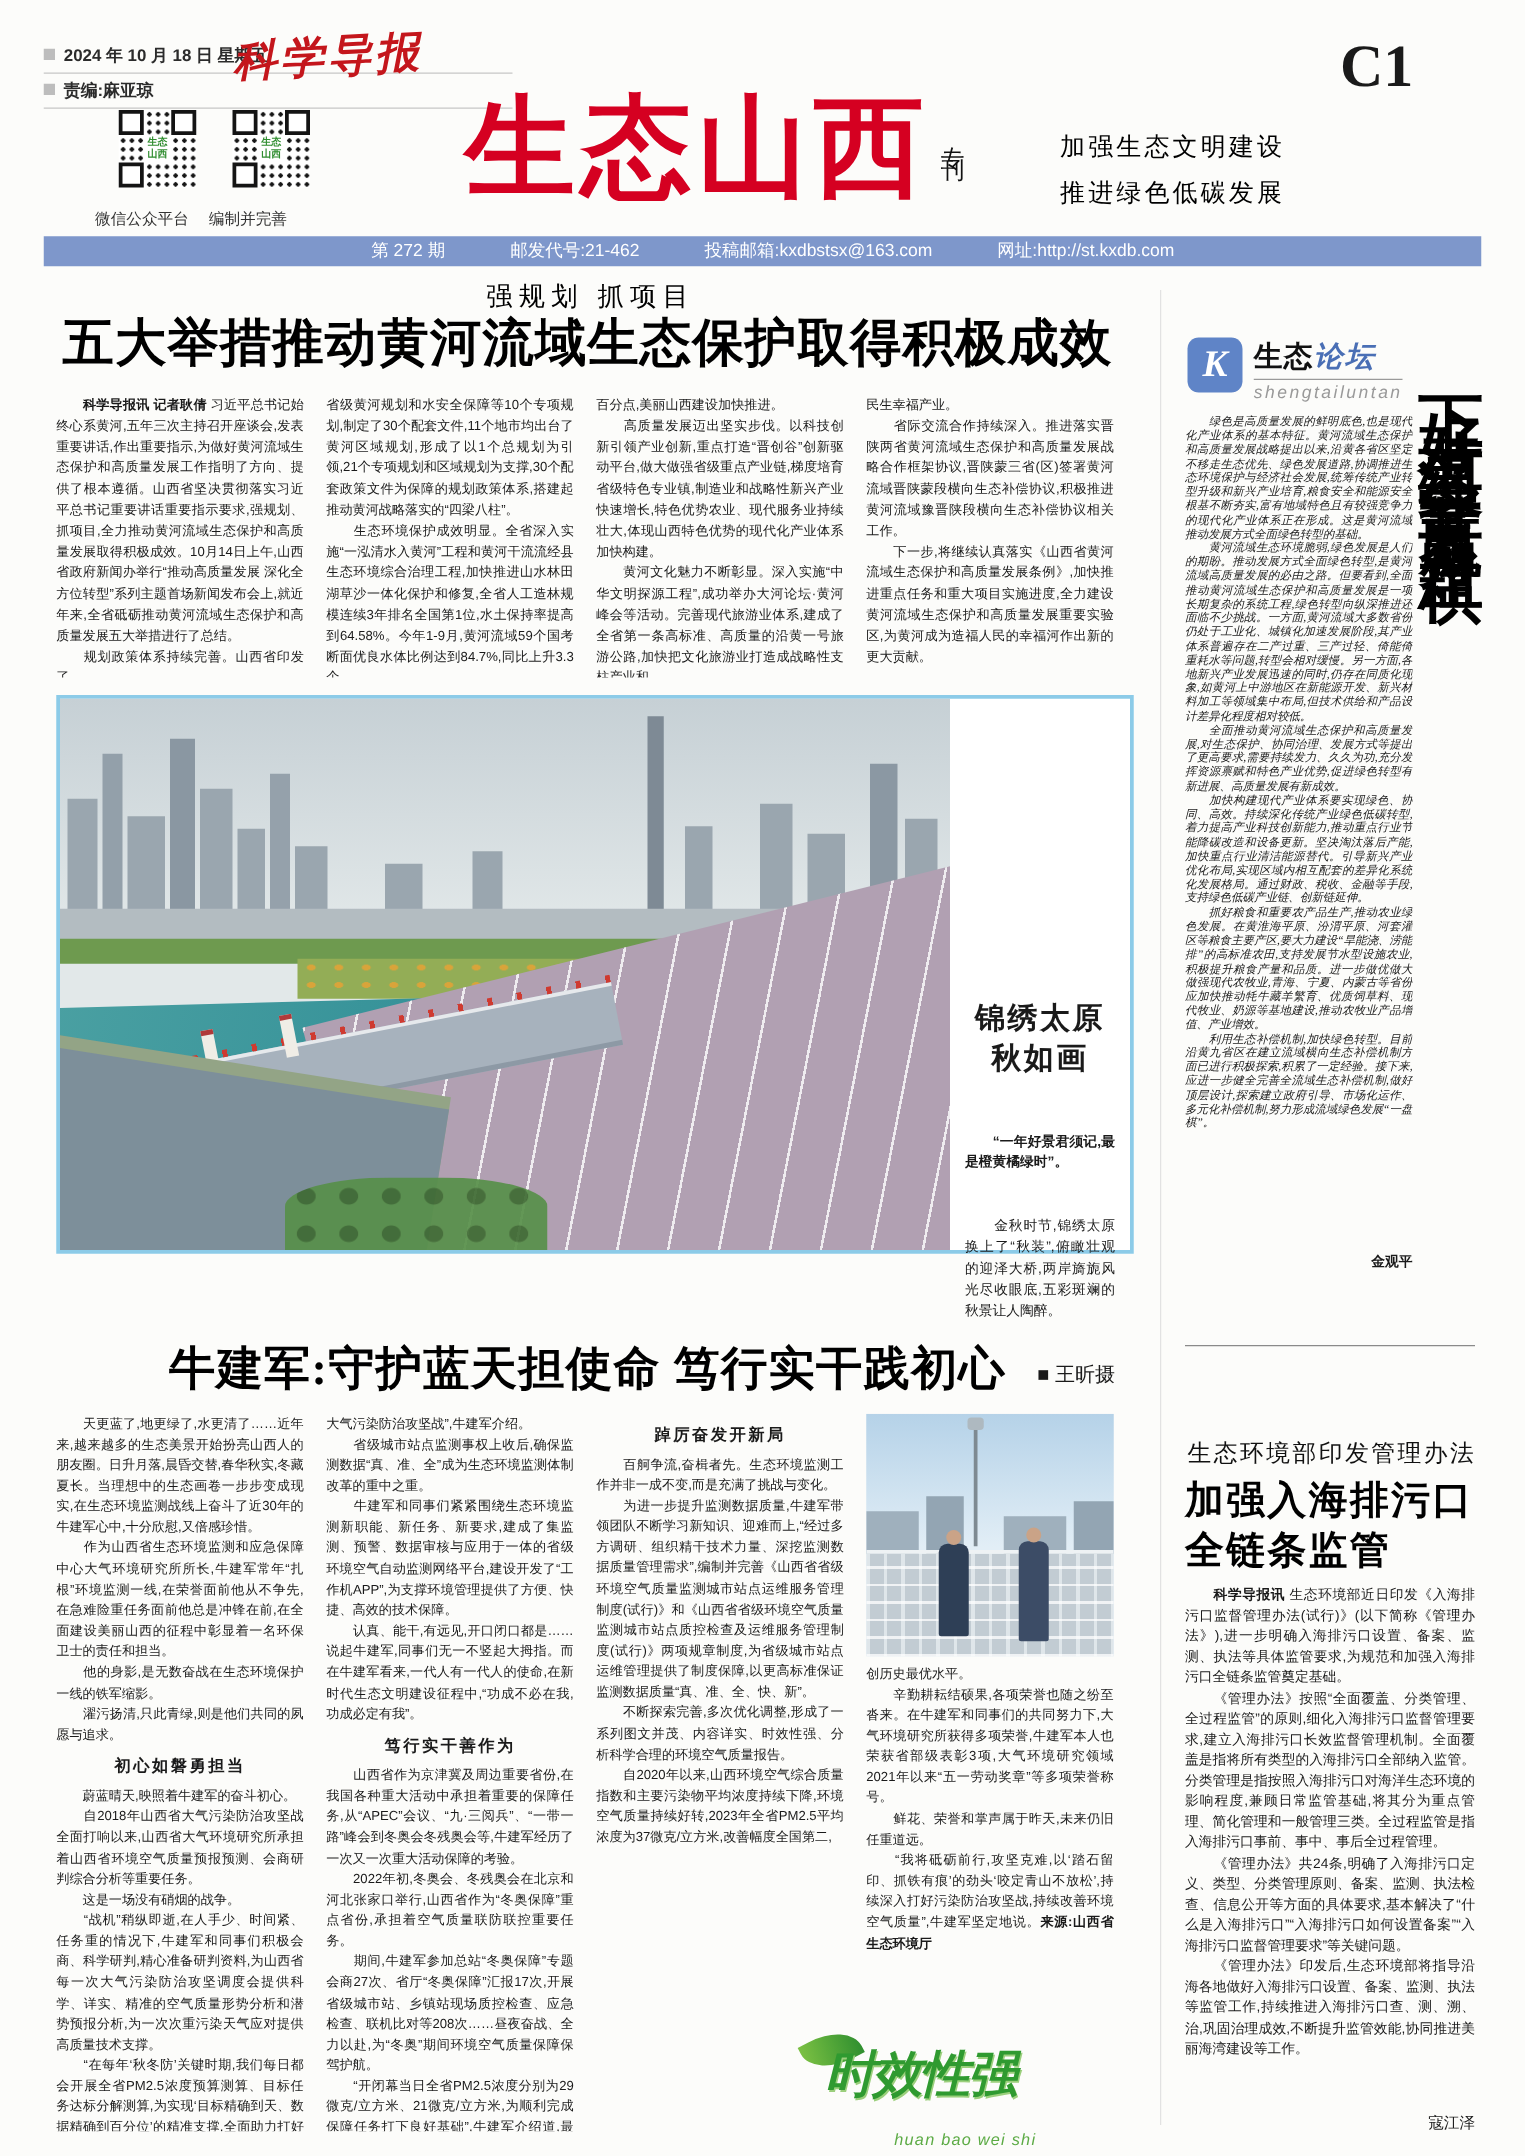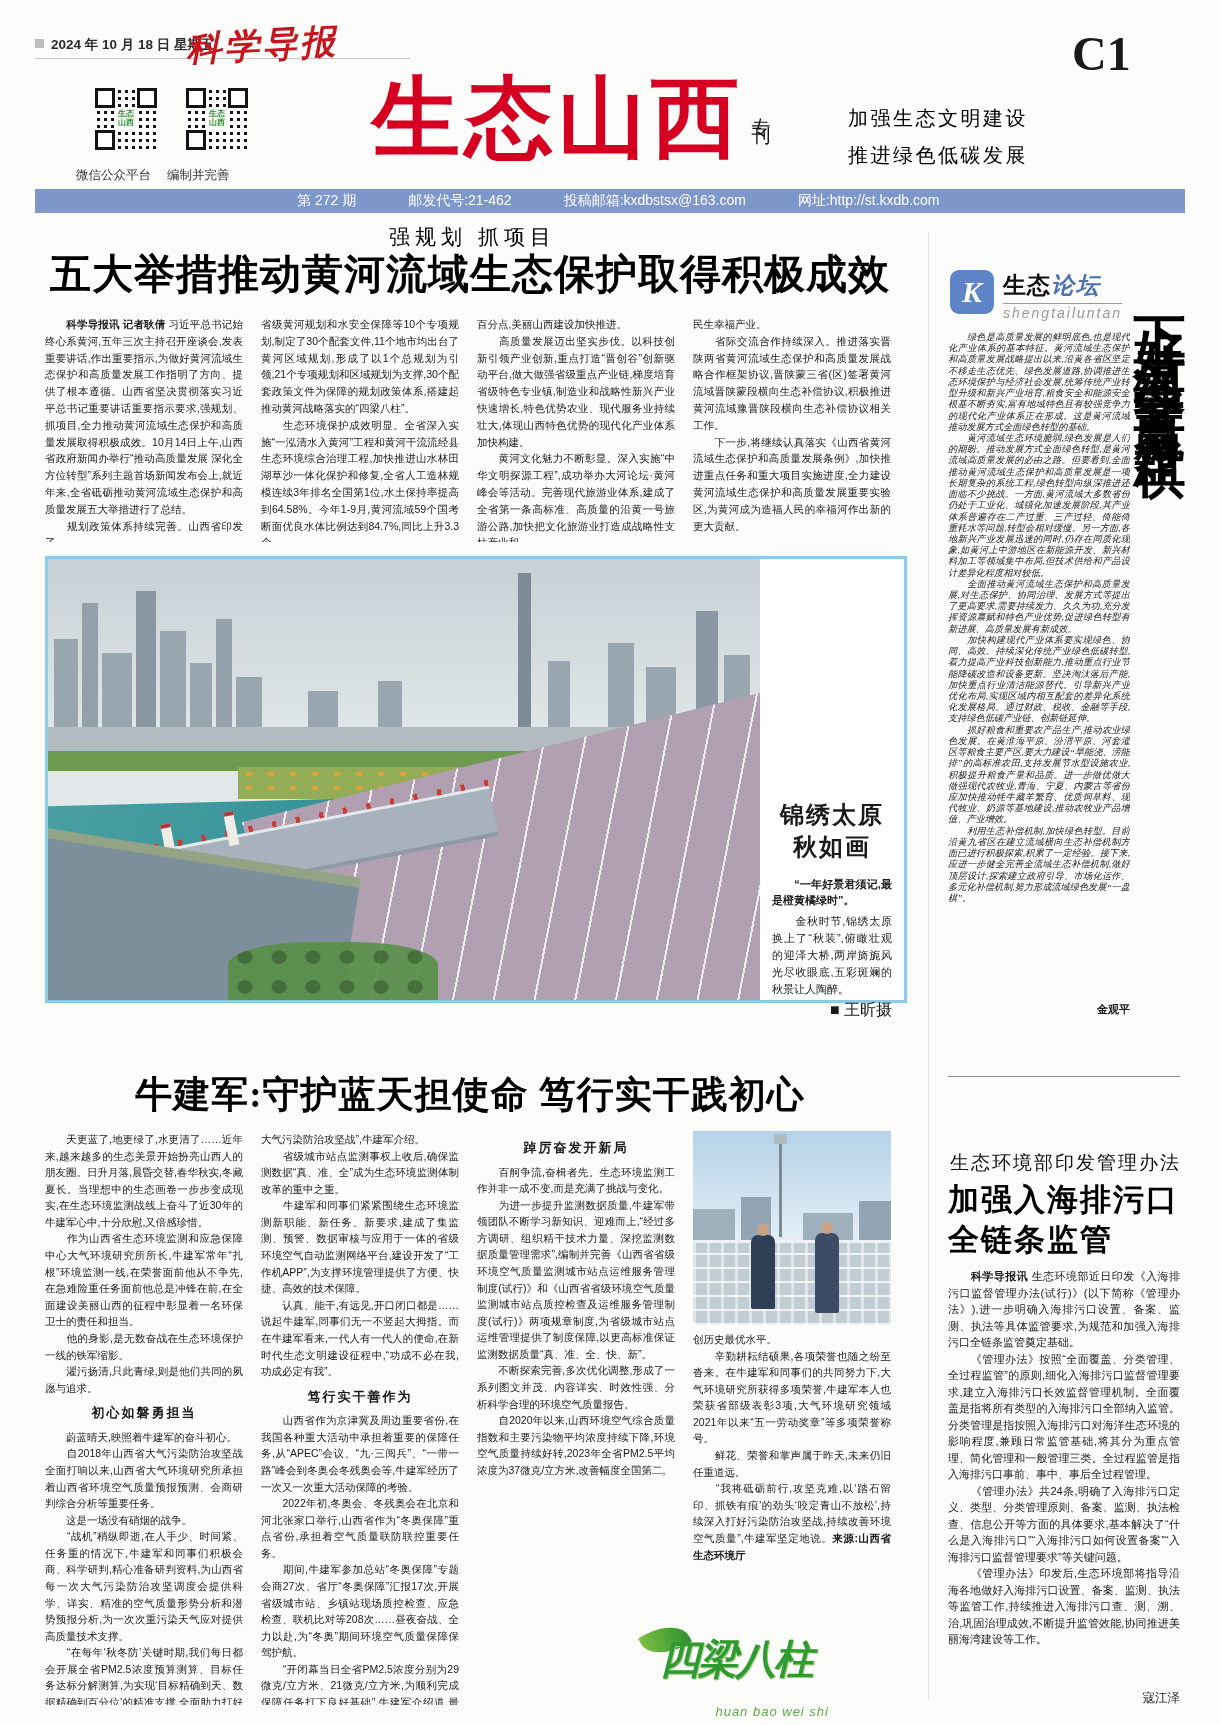--- a/index.html
+++ b/index.html
@@ -81,21 +81,21 @@
                 transform:rotate(-14deg);}
   .t-bridge{position:absolute;left:-30px;bottom:118px;width:480px;height:44px;background:#a7b2bd;
             transform:rotate(-11deg);border-top:3px solid #e6e9ec;border-bottom:4px solid #8d99a5;}
   .t-bridge:before{content:"";position:absolute;top:-9px;left:0;right:0;height:6px;
             background:repeating-linear-gradient(90deg,transparent 0 20px,#cf3a30 20px 24px);}
   .t-tower{position:absolute;top:-27px;width:10px;height:30px;background:#f0ede6;border-top:4px solid #b03a3a;}
   .t-interchange{position:absolute;left:-40px;bottom:-30px;width:340px;height:170px;background:#7d8f9a;
                  transform:rotate(9deg);box-shadow:0 -10px 0 #93a486;}
   .t-green-near{position:absolute;left:180px;bottom:0;width:210px;height:58px;border-radius:40% 40% 0 0;
                 background:radial-gradient(#3f6b33 30%,transparent 33%) 0 0/34px 30px #58904a;opacity:.92;}
-  .pcaption{padding:240px 10px 8px 12px;width:120px;display:flex;flex-direction:column;}
+  .pcaption{padding:240px 10px 8px 12px;width:120px;display:flex;flex-direction:column;gap:30px;}
   .pcap-title{font-size:24px;font-weight:900;text-align:center;line-height:1.35;white-space:pre-line;letter-spacing:2px;}
   .pcap-quote{margin-top:12px;font-size:11px;font-weight:bold;line-height:1.5;}
   .pcap-body{margin-top:4px;font-size:11px;line-height:1.55;}
   .pcap-credit{text-align:right;font-size:16px;margin-top:2px;}
 
   
   .headline2{left:25px;top:1070px;width:890px;text-align:center;font-family:"Liberation Serif",serif;
              font-weight:900;font-size:37px;letter-spacing:1px;color:#000;}
   .a2cols{left:45px;top:1131px;width:862px;height:574px;display:flex;gap:18px;overflow:hidden;}
   .a2cols .col{width:198px;font-size:10.5px;line-height:1.58;}
@@ -125,20 +125,21 @@
   .hbws .txt{position:absolute;left:14px;top:8px;font-size:40px;font-weight:900;font-style:italic;
              color:#2f9a30;letter-spacing:-2px;font-family:"Liberation Serif",serif;
              text-shadow:1px 1px 0 #9bcf7c;}
   .hbws .py{position:absolute;right:2px;bottom:0;color:#5cab45;font-size:13px;font-style:italic;letter-spacing:1px;}
 </style>
 </head>
 <body>
 
 <div class="abs meta">
   <div class="line"><span class="sq"></span><span>2024 年 10 月 18 日 星期五</span></div>
+  <div class="line"><span class="sq"></span><span>责编:麻亚琼</span></div>
 </div>
 <div class="abs masthead">科学导报</div>
 <div class="abs c1">C1</div>
 
 <div class="qr" style="left:95px">
   <span class="f tl"></span>
   <span class="f tr"></span>
   <span class="f bl"></span>
   <span class="c">生态
 山西</span>
@@ -300,15 +301,15 @@
 <div class="abs headline3">加强入海排污口
 全链条监管</div>
 <div class="abs a3body flow"><b>　　科学导报讯</b><span> 生态环境部近日印发《入海排污口监督管理办法(试行)》(以下简称《管理办法》),进一步明确入海排污口设置、备案、监测、执法等具体监管要求,为规范和加强入海排污口全链条监管奠定基础。
 　　《管理办法》按照“全面覆盖、分类管理、全过程监管”的原则,细化入海排污口监督管理要求,建立入海排污口长效监督管理机制。全面覆盖是指将所有类型的入海排污口全部纳入监管。分类管理是指按照入海排污口对海洋生态环境的影响程度,兼顾日常监管基础,将其分为重点管理、简化管理和一般管理三类。全过程监管是指入海排污口事前、事中、事后全过程管理。
 　　《管理办法》共24条,明确了入海排污口定义、类型、分类管理原则、备案、监测、执法检查、信息公开等方面的具体要求,基本解决了“什么是入海排污口”“入海排污口如何设置备案”“入海排污口监督管理要求”等关键问题。
 　　《管理办法》印发后,生态环境部将指导沿海各地做好入海排污口设置、备案、监测、执法等监管工作,持续推进入海排污口查、测、溯、治,巩固治理成效,不断提升监管效能,协同推进美丽海湾建设等工作。</span></div>
 <div class="abs a3author">寇江泽</div>
 
 <div class="abs hbws">
   <span class="leaf"></span>
-  <span class="txt">四梁八柱</span>
+  <span class="txt">时效性强</span>
   <span class="py">huan bao wei shi</span>
 </div>
 
 </body></html>

